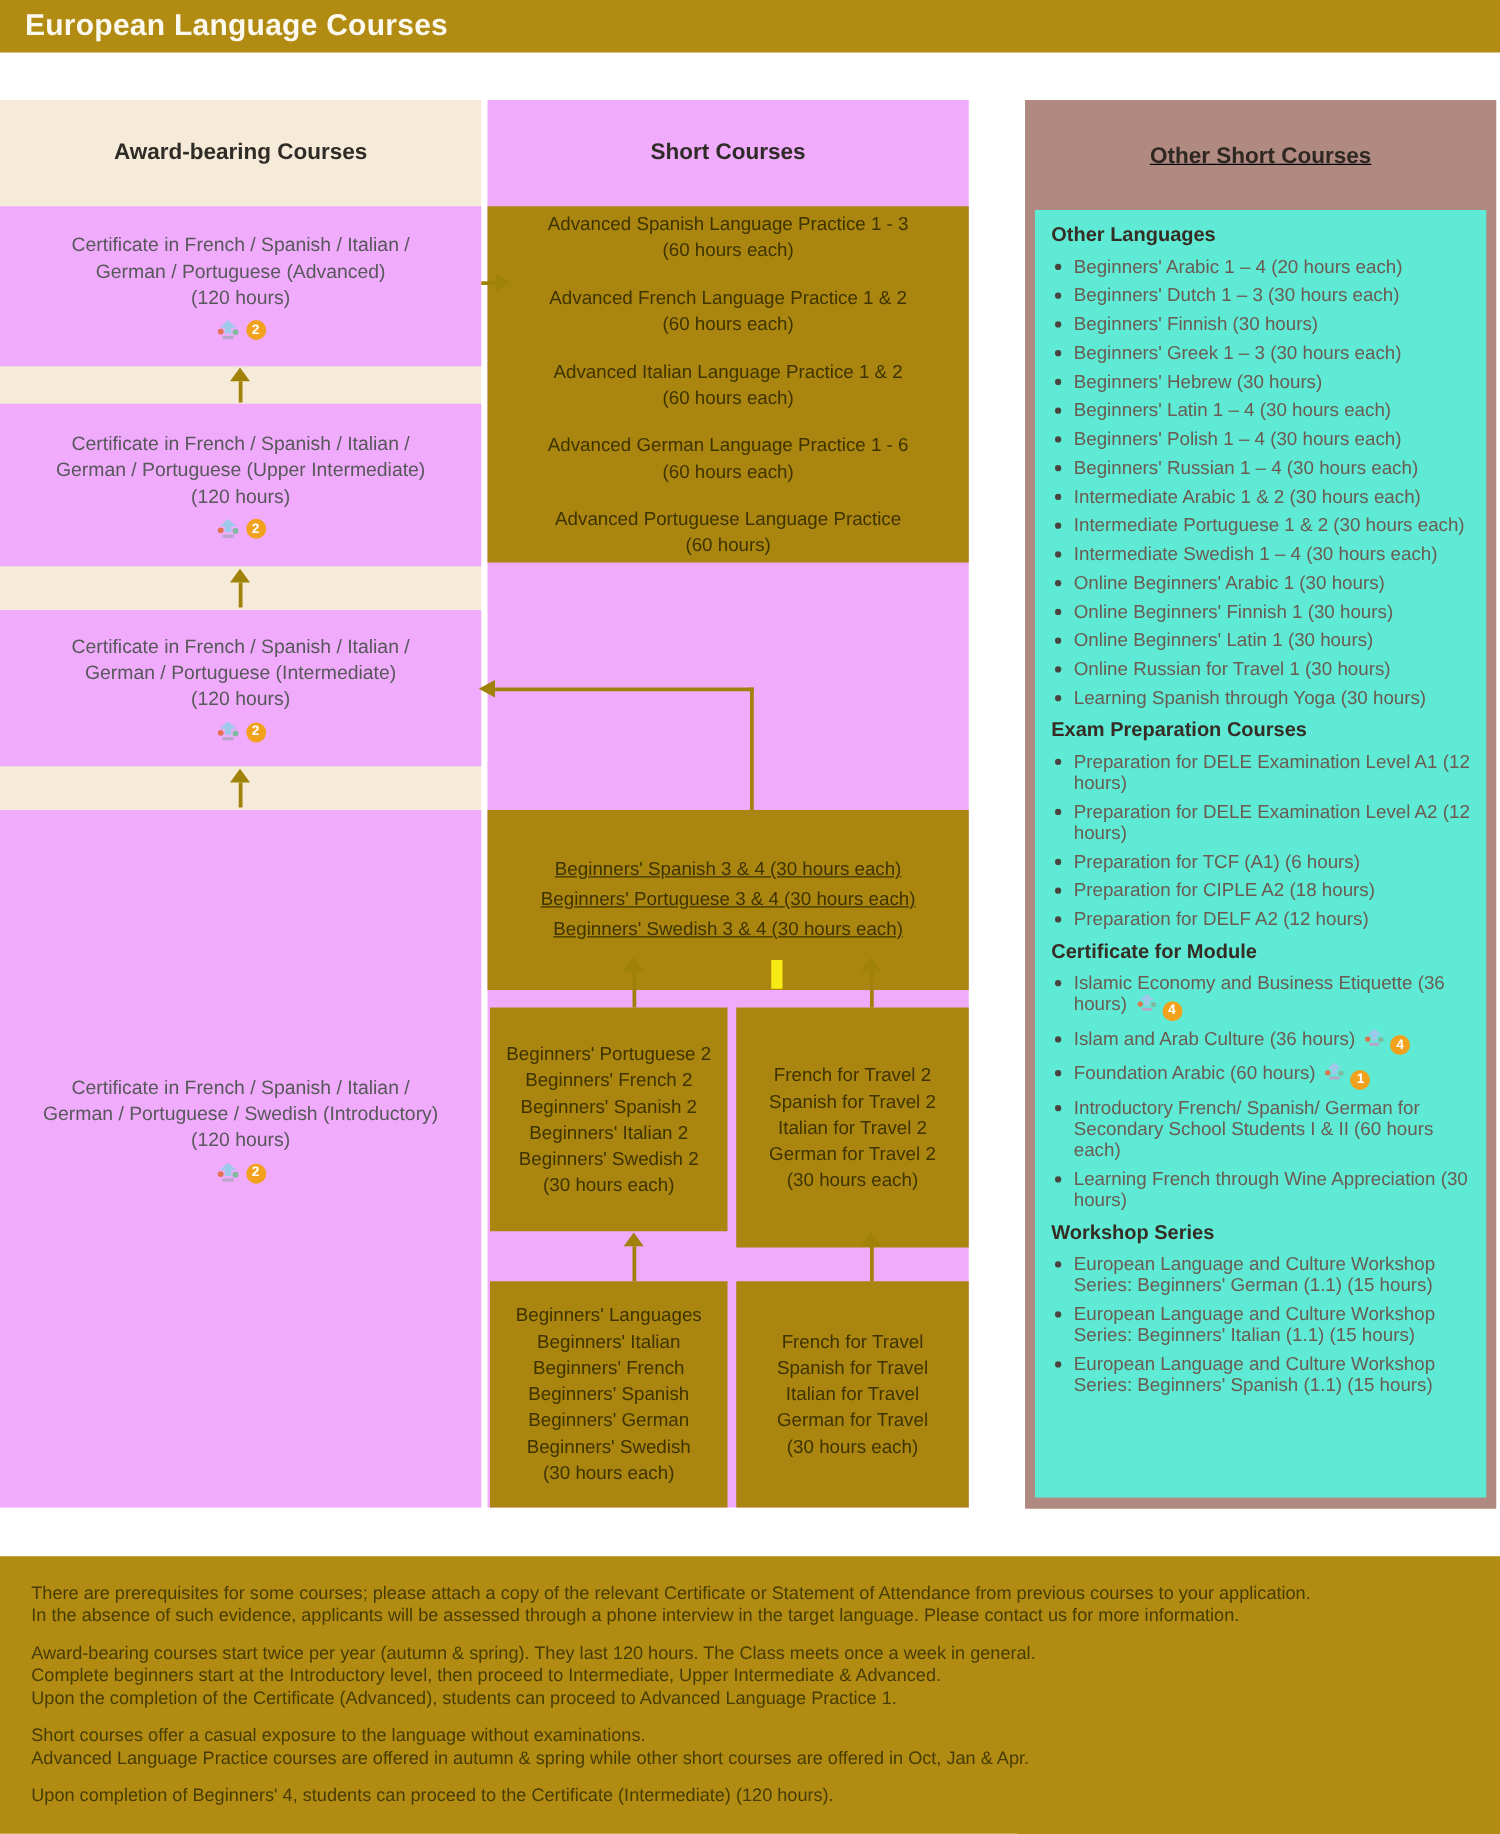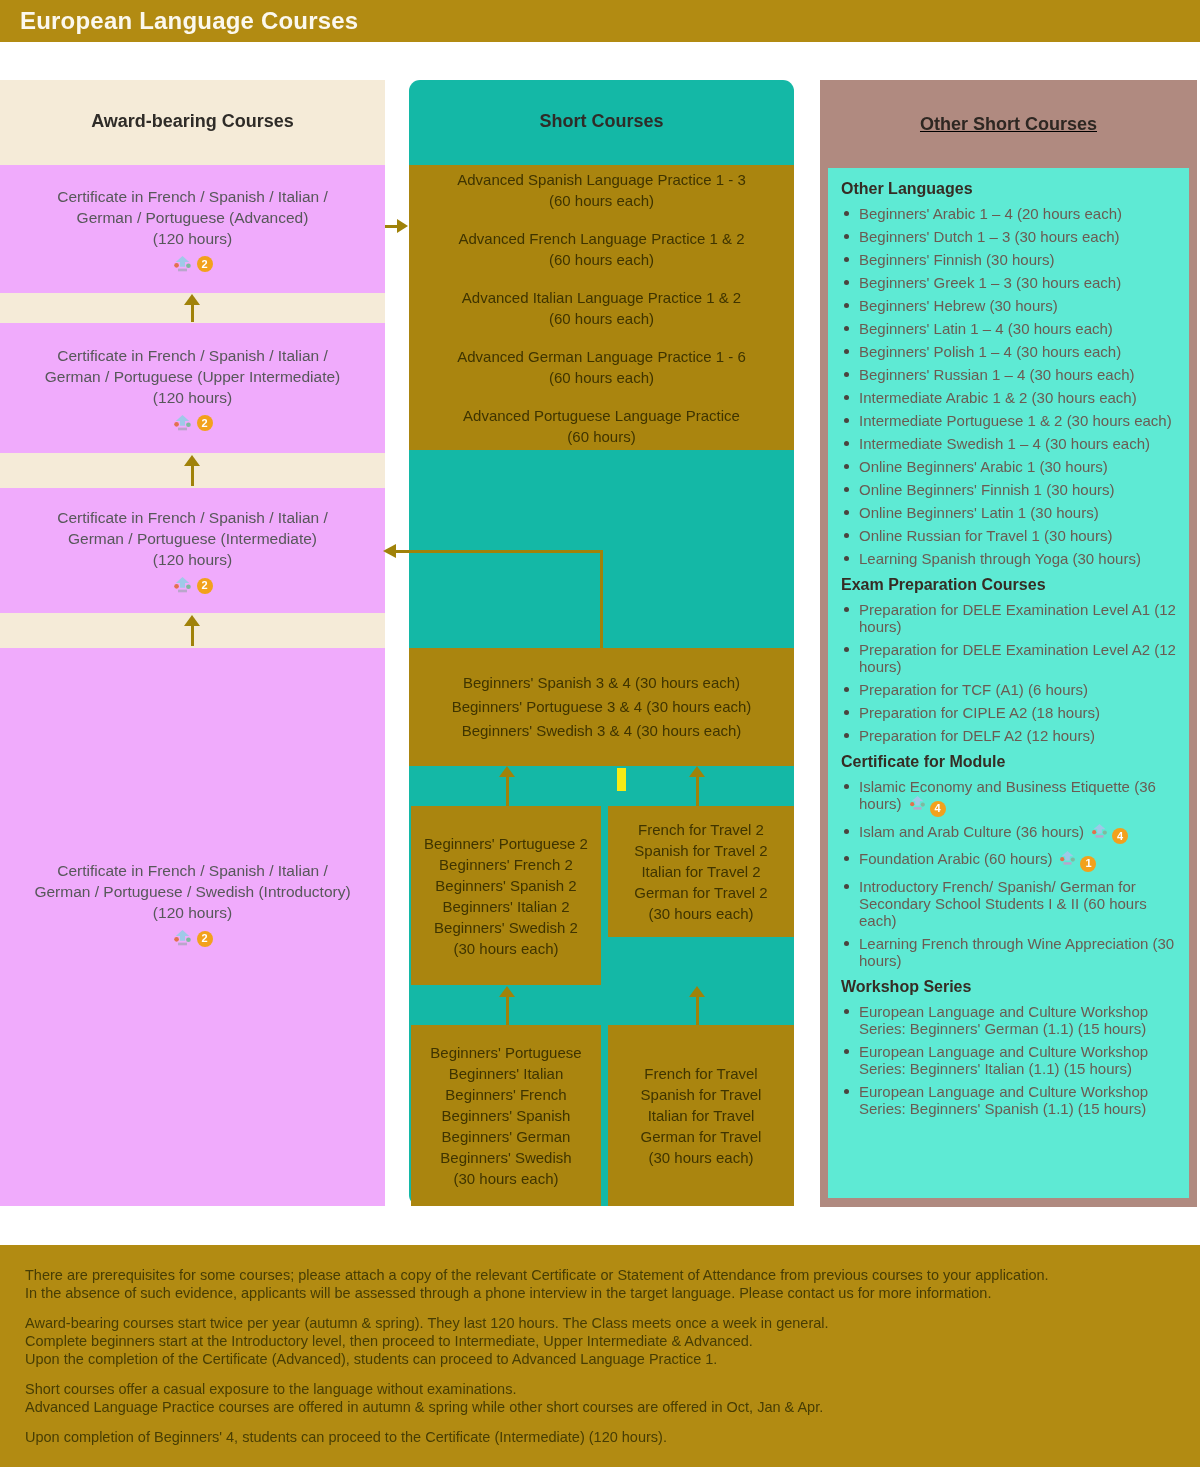--- a/index.html
+++ b/index.html
@@ -7,21 +7,21 @@
     width:1200px;height:1467px;position:relative;background:#ffffff;
     font-family:"Liberation Sans",sans-serif;overflow:hidden;
   }
   
   .titlebar{position:absolute;left:0;top:0;width:1200px;height:42px;background:#B28B12;
     display:flex;align-items:center;padding-left:20px;box-sizing:border-box;}
   .titlebar .t{color:#FBF8EE;font-size:24px;font-weight:bold;letter-spacing:.2px;}
   
   .col{position:absolute;top:80px;}
   .col-award{left:0;width:385px;height:1126px;background:#F5EBD8;}
-  .col-short{left:409px;width:385px;height:1126px;background:#14b8a6;border-radius:11px;}
+  .col-short{left:390px;width:385px;height:1126px;background:#f0abfc;}
   .col-other{left:820px;width:377px;height:1127px;background:#B08A80;text-decoration:underline;}
   .col-header{height:83px;display:flex;align-items:center;justify-content:center;
     font-weight:bold;font-size:18px;color:#2F2C28;}
   .col-other .col-header{height:88px;color:#2E2722;}
   
   .award-box{position:absolute;left:0;width:385px;background:#f0abfc;color:#57585A;
     font-size:15.5px;line-height:21px;text-align:center;display:flex;flex-direction:column;
     align-items:center;justify-content:center;box-sizing:border-box;}
   .award-box .line{width:100%;}
   .badge-row{display:flex;align-items:center;justify-content:center;gap:5px;margin-top:7px;}
@@ -175,21 +175,21 @@
     <div class="line">(60 hours each)</div>
   </div>
 
   <div class="course-pair">
     <div class="line">Advanced Portuguese Language Practice</div>
     <div class="line">(60 hours)</div>
   </div>
 </div>
   </div>
 
-  <div class="gold-box" style="left:0;top:568px;width:385px;height:118px;line-height:24px;">
+  <div class="gold-box" style="left:0;top:568px;width:385px;height:144px;line-height:24px;text-decoration:underline;">
     <div>
   <div class="line">Beginners' Spanish 3 &amp; 4  (30 hours each)</div>
 
   <div class="line">Beginners' Portuguese 3 &amp; 4  (30 hours each)</div>
 
   <div class="line">Beginners' Swedish 3 &amp; 4 (30 hours each)</div>
 </div>
   </div>
 
   <div class="gold-box" style="left:2px;top:726px;width:190px;height:179px;">
@@ -200,37 +200,37 @@
 
   <div class="line">Beginners' Spanish 2</div>
 
   <div class="line">Beginners' Italian 2</div>
 
   <div class="line">Beginners' Swedish 2</div>
 
   <div class="line">(30 hours each)</div>
 </div>
   </div>
-  <div class="gold-box" style="left:199px;top:726px;width:186px;height:131px;">
+  <div class="gold-box" style="left:199px;top:726px;width:186px;height:192px;">
     <div>
   <div class="line">French for Travel 2</div>
 
   <div class="line">Spanish for Travel 2</div>
 
   <div class="line">Italian for Travel 2</div>
 
   <div class="line">German for Travel 2</div>
 
   <div class="line">(30 hours each)</div>
 </div>
   </div>
 
   <div class="gold-box" style="left:2px;top:945px;width:190px;height:181px;">
     <div>
-  <div class="line">Beginners' Portuguese</div>
+  <div class="line">Beginners' Languages</div>
 
   <div class="line">Beginners' Italian</div>
 
   <div class="line">Beginners' French</div>
 
   <div class="line">Beginners' Spanish</div>
 
   <div class="line">Beginners' German</div>
 
   <div class="line">Beginners' Swedish</div>

